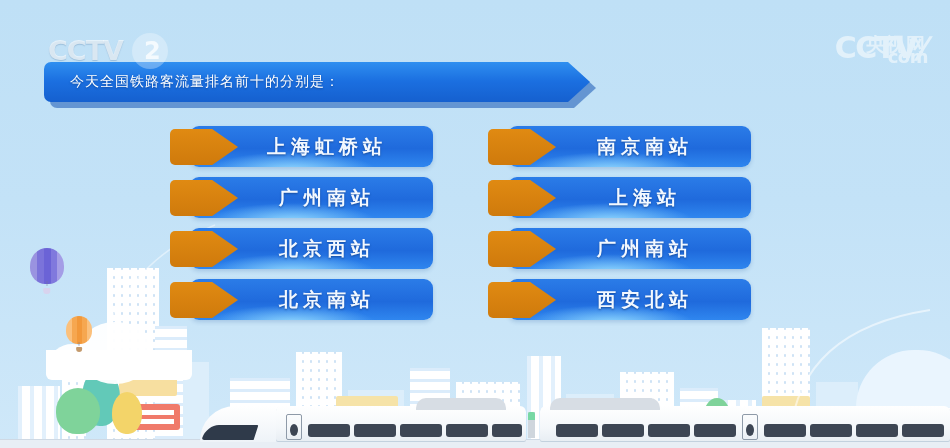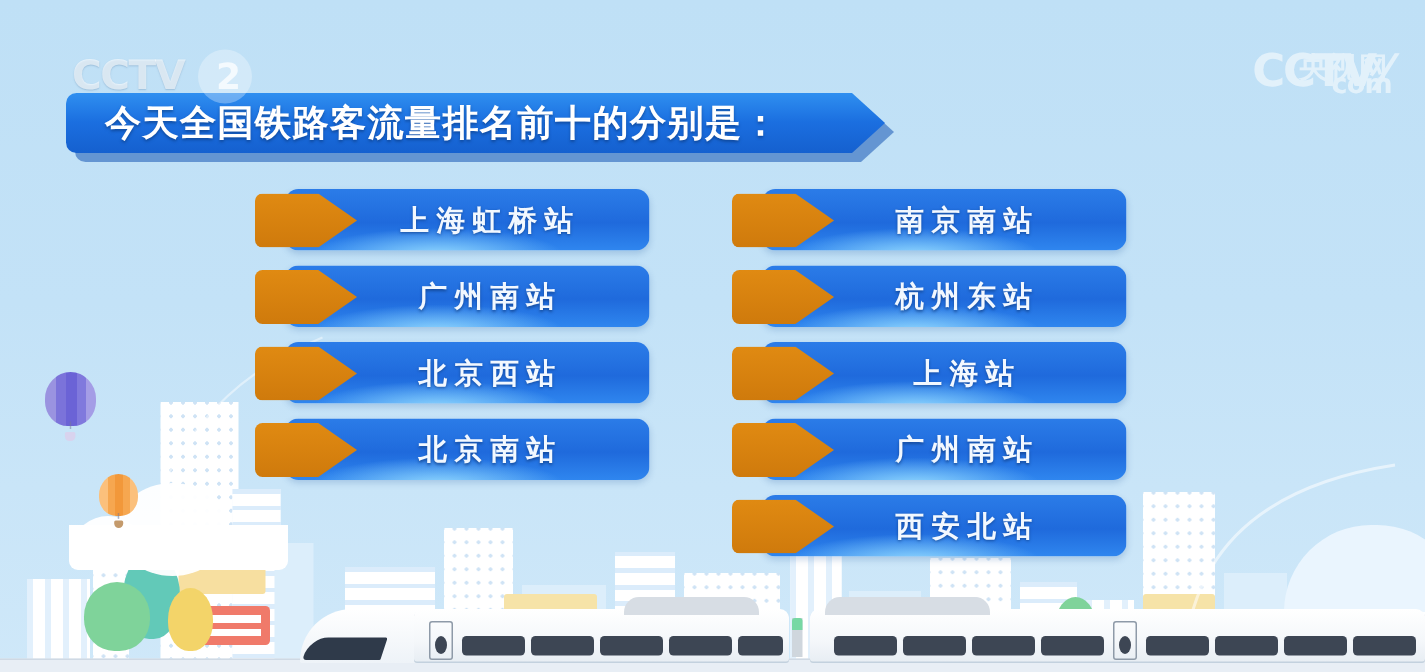--- a/index.html
+++ b/index.html
@@ -293,22 +293,22 @@
     width: 546px;
     height: 40px;
     background: linear-gradient(180deg, #2f8ff0 0%, #1b6fe0 48%, #1560cf 100%);
     border-radius: 7px 0 0 7px;
     clip-path: polygon(0 0, calc(100% - 22px) 0, 100% 50%, calc(100% - 22px) 100%, 0 100%);
     display: flex;
     align-items: center;
   }
   .banner-title {
     color: #ffffff;
-    font-size: 24px;
-    font-weight: 700;
+    font-size: 14px;
+    font-weight: 400;
     letter-spacing: 1px;
     margin-left: 26px;
     text-shadow: 0 1px 2px rgba(10,50,110,.55);
     white-space: nowrap;
   }
 
   
   .list {
     position: absolute;
     left: 0;
@@ -535,26 +535,20 @@
     <div class="col">
       <div class="station">
         <div class="station-tag"></div>
         <div class="station-pill">
           <span class="station-name">南京南站</span>
         </div>
       </div>
       <div class="station">
         <div class="station-tag"></div>
         <div class="station-pill">
-          <span class="station-name">杭州东站</span>
-        </div>
-      </div>
-      <div class="station">
-        <div class="station-tag"></div>
-        <div class="station-pill">
           <span class="station-name">上海站</span>
         </div>
       </div>
       <div class="station">
         <div class="station-tag"></div>
         <div class="station-pill">
           <span class="station-name">广州南站</span>
         </div>
       </div>
       <div class="station">

